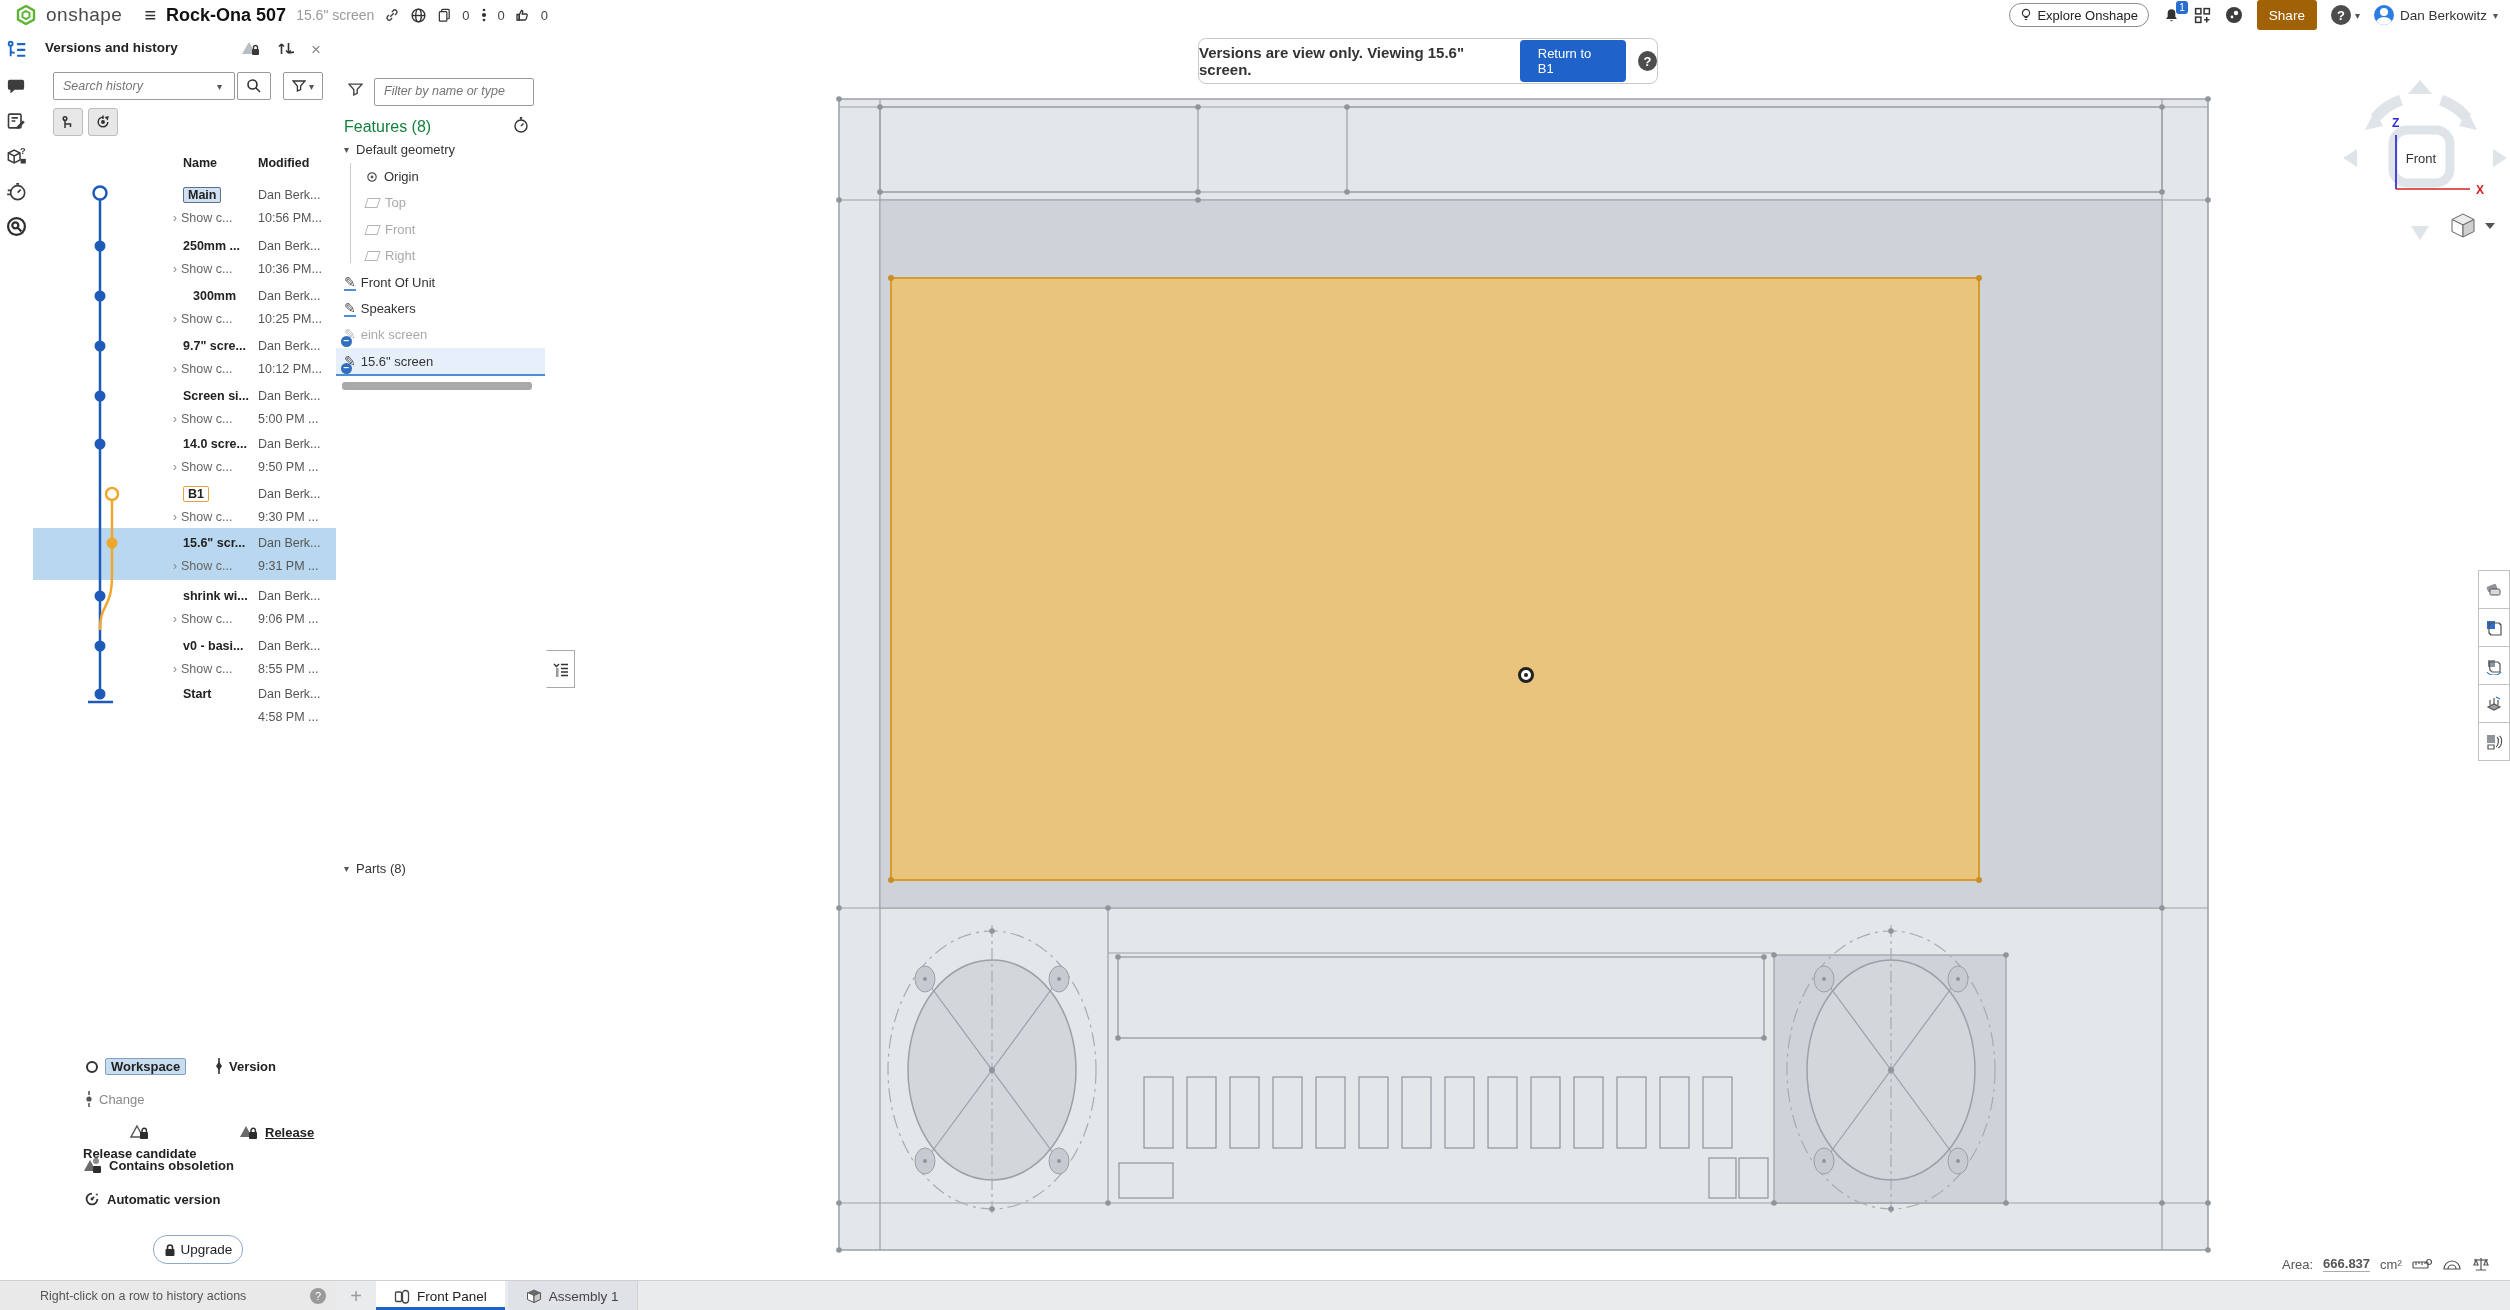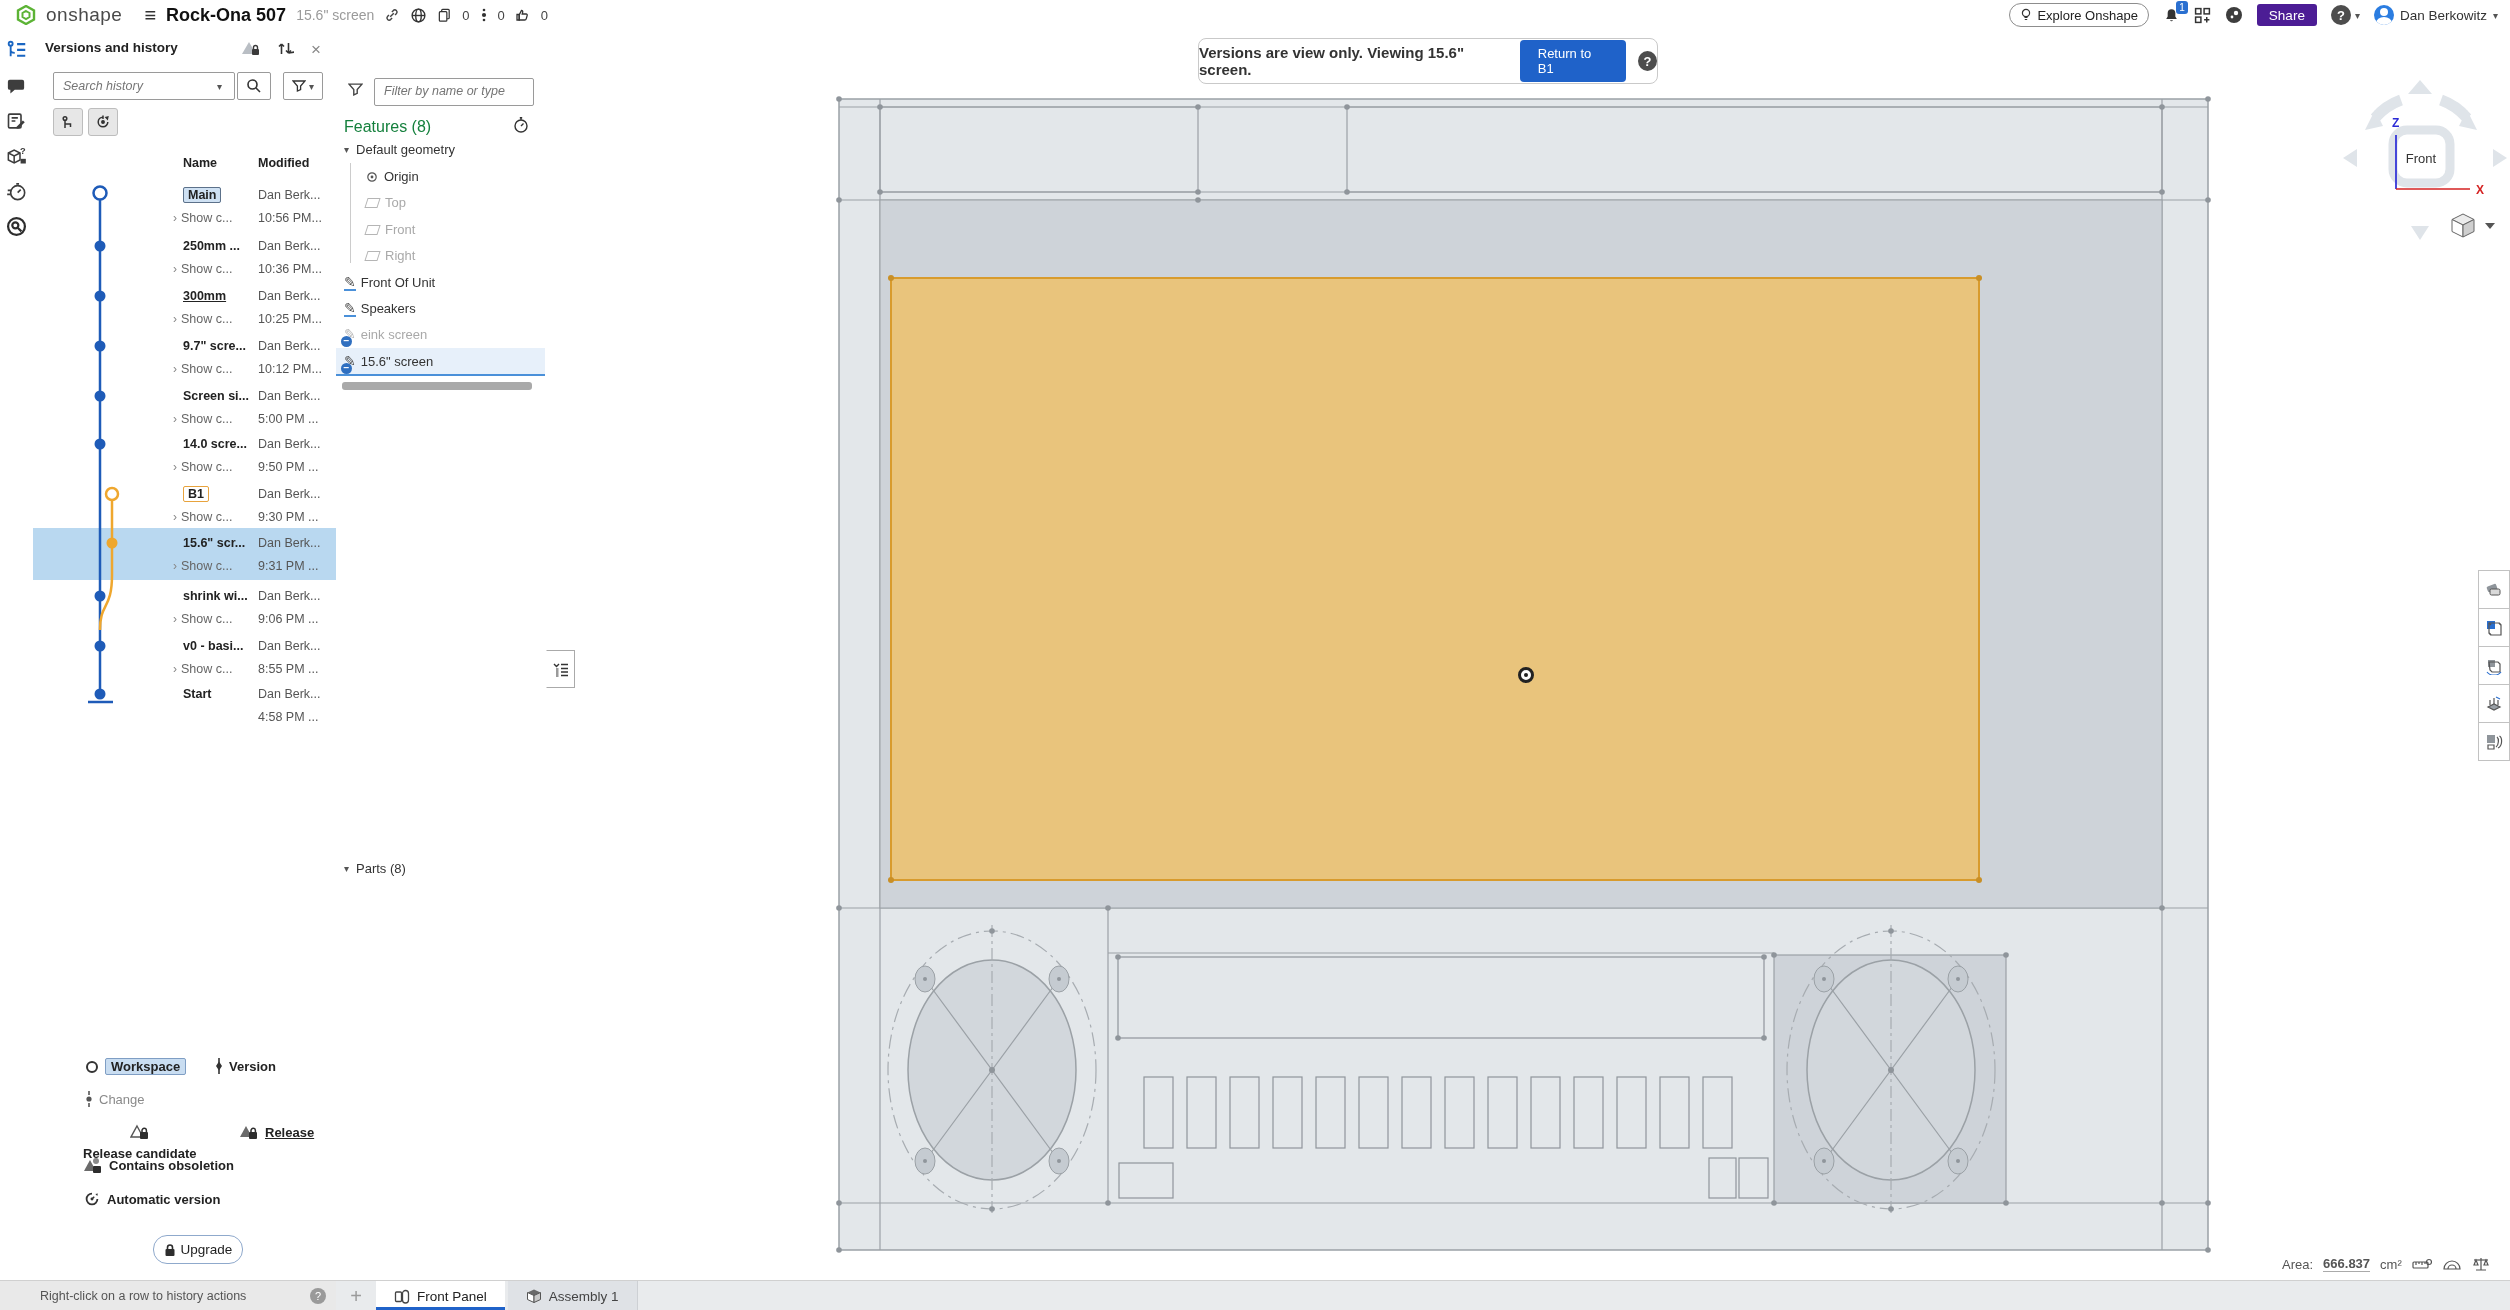--- a/index.html
+++ b/index.html
@@ -11,21 +11,21 @@
 
   
   #topbar{left:0;top:0;width:2510px;height:30px;background:#fff;border-bottom:1px solid #d8d8d8;}
   #topbar .flex{height:30px;}
   .logo-text{font-size:19px;color:#4a4a4a;letter-spacing:.5px;}
   .hamburger{font-size:20px;color:#333;line-height:1;}
   .doc-title{font-size:18px;font-weight:bold;color:#111;}
   .doc-sub{font-size:14px;color:#9a9a9a;}
   .cnt{font-size:13px;color:#444;}
   .pill-btn{border:1px solid #8d8d8d;border-radius:13px;height:22px;padding:0 10px;font-size:13px;color:#222;background:#fff;display:flex;align-items:center;gap:5px;}
-  .share-btn{background:#4c1d95;color:#fff;font-size:13.5px;border-radius:3px;height:22px;padding:0 12px;display:flex;align-items:center;}
+  .share-btn{background:#a16207;color:#fff;font-size:13.5px;border-radius:3px;height:30px;padding:0 12px;display:flex;align-items:center;}
   .circle-ico{width:20px;height:20px;border-radius:50%;background:#4d4d4d;color:#fff;font-size:13px;font-weight:bold;display:flex;align-items:center;justify-content:center;}
   .avatar{width:20px;height:20px;border-radius:50%;background:#2b7de1;position:relative;overflow:hidden;}
   .avatar:before{content:"";position:absolute;left:6px;top:3px;width:8px;height:8px;border-radius:50%;background:#fff;}
   .avatar:after{content:"";position:absolute;left:2px;top:12px;width:16px;height:12px;border-radius:50%;background:#fff;}
   .username{font-size:13.5px;color:#333;}
   .caret{font-size:10px;color:#555;}
   .bell-wrap{position:relative;}
   .badge{position:absolute;top:-6px;right:-8px;background:#2a6fd0;color:#fff;font-size:10px;border-radius:3px;padding:0 3px;line-height:13px;}
 
   
@@ -318,21 +318,21 @@
       <span class="v-row-show" style="left:140px;top:181px;"><span class="chev">›</span><span>Show c...</span></span>
       <span class="v-row-time" style="left:225px;top:181px;">10:56 PM...</span>
     </div>
     <div>
       <span class="v-row-name" style="left:150px;top:209px;">250mm ...</span>
       <span class="v-row-author" style="left:225px;top:209px;">Dan Berk...</span>
       <span class="v-row-show" style="left:140px;top:232px;"><span class="chev">›</span><span>Show c...</span></span>
       <span class="v-row-time" style="left:225px;top:232px;">10:36 PM...</span>
     </div>
     <div>
-      <span class="v-row-name" style="left:150px;top:259px;text-decoration:underline;">300mm</span>
+      <span class="v-row-name" style="left:160px;top:259px;">300mm</span>
       <span class="v-row-author" style="left:225px;top:259px;">Dan Berk...</span>
       <span class="v-row-show" style="left:140px;top:282px;"><span class="chev">›</span><span>Show c...</span></span>
       <span class="v-row-time" style="left:225px;top:282px;">10:25 PM...</span>
     </div>
     <div>
       <span class="v-row-name" style="left:150px;top:309px;">9.7" scre...</span>
       <span class="v-row-author" style="left:225px;top:309px;">Dan Berk...</span>
       <span class="v-row-show" style="left:140px;top:332px;"><span class="chev">›</span><span>Show c...</span></span>
       <span class="v-row-time" style="left:225px;top:332px;">10:12 PM...</span>
     </div>

